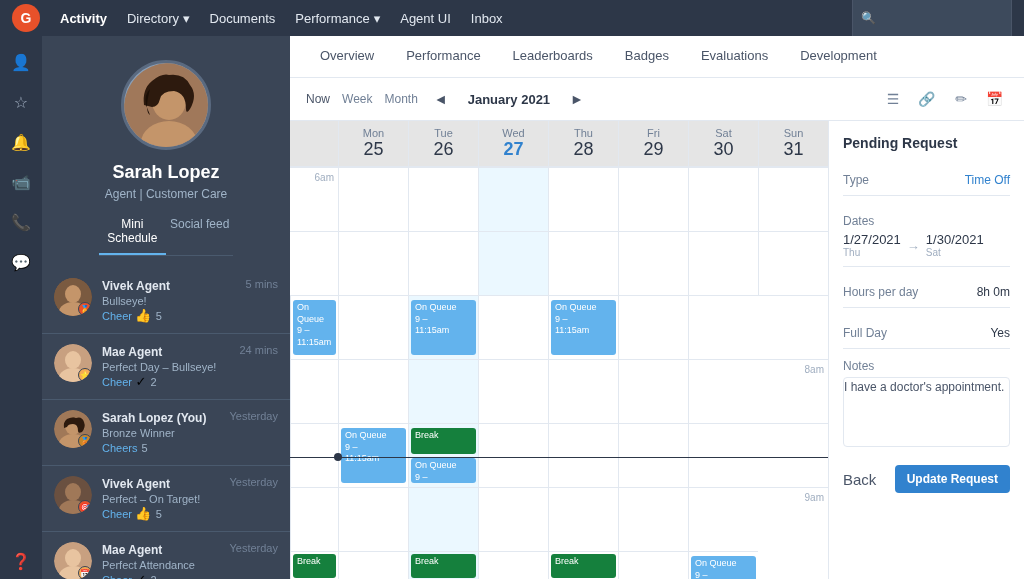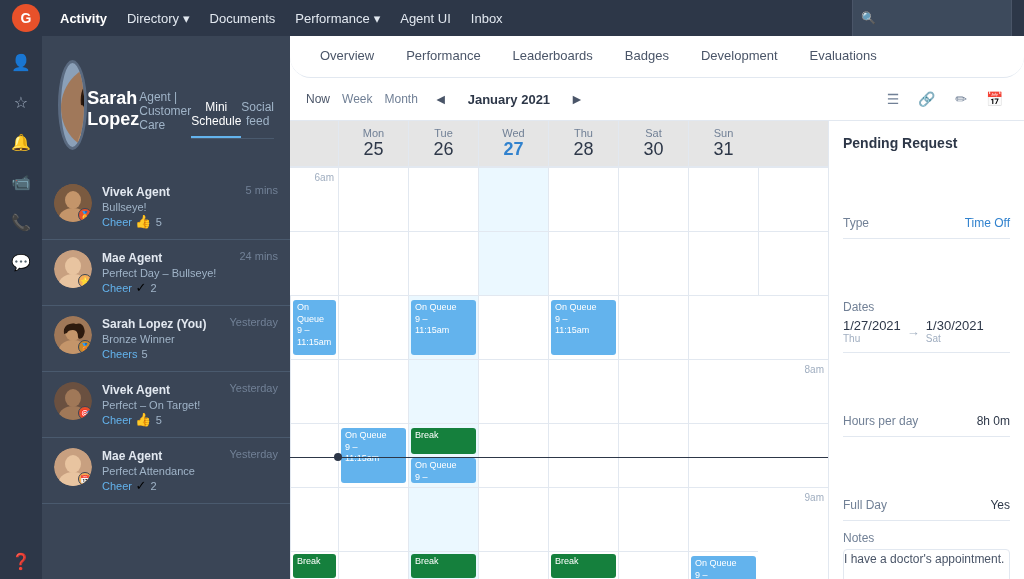--- a/index.html
+++ b/index.html
@@ -71,21 +71,21 @@
     
     .profile-sidebar {
       width: 248px;
       background: #3a4556;
       display: flex;
       flex-direction: column;
       overflow: hidden;
     }
     .profile-header {
       display: flex;
-      flex-direction: row;
+      flex-direction: column;
       align-items: center;
       padding: 24px 16px 12px;
       background: #3a4556;
     }
     .avatar-container {
       width: 90px; height: 90px;
       border-radius: 50%;
       overflow: hidden;
       border: 3px solid #5a6a80;
       margin-bottom: 12px;
@@ -170,21 +170,20 @@
       overflow: hidden;
     }
 
     
     .schedule-tabs {
       display: flex;
       border-bottom: 1px solid #e2e8f0;
       padding: 0 16px;
       gap: 4px;
       background: #fff;
-      border-radius: 21px;
     }
     .schedule-tab {
       padding: 12px 14px;
       color: #4a5568;
       font-size: 13px;
       cursor: pointer;
       border-bottom: 2px solid transparent;
       white-space: nowrap;
     }
     .schedule-tab.active {
@@ -313,21 +312,21 @@
       color: #2d3748;
       margin-bottom: 4px;
     }
     .field-row {
       display: flex;
       justify-content: space-between;
       align-items: baseline;
       border-bottom: 1px solid #e2e8f0;
       padding: 8px 0;
     }
-    .field-label { color: #718096; font-size: 12px; margin-top: 43px; }
+    .field-label { color: #718096; font-size: 12px; }
     .field-value { color: #2d3748; font-size: 12px; font-weight: 500; }
     .field-value.accent { color: #3182ce; }
     .date-val { color: #2d3748; }
     .date-sub { color: #a0aec0; font-size: 10px; }
     .arrow-sep { color: #a0aec0; }
     .notes-label { color: #718096; font-size: 12px; margin-bottom: 4px; }
     .notes-box {
       border: 1px solid #e2e8f0;
       border-radius: 4px;
       min-height: 70px;
@@ -513,22 +512,22 @@
     </div>
   </div>
 
   <div class="main-content">
 
     <div class="schedule-tabs">
       <div class="schedule-tab">Overview</div>
       <div class="schedule-tab">Performance</div>
       <div class="schedule-tab">Leaderboards</div>
       <div class="schedule-tab">Badges</div>
+      <div class="schedule-tab">Evaluations</div>
       <div class="schedule-tab">Development</div>
-      <div class="schedule-tab">Evaluations</div>
     </div>
 
     <div class="schedule-controls">
       <span class="now-btn">Now</span>
       <span class="view-btn">Week</span>
       <span class="view-btn">Month</span>
       <span class="nav-arrow">◄</span>
       <span class="month-label">January 2021</span>
       <span class="nav-arrow">►</span>
       <div class="schedule-icons">
@@ -554,20 +553,24 @@
           </div>
           <div class="day-header">
             <div class="day-header-name">Wed</div>
             <div class="day-header-num today">27</div>
           </div>
           <div class="day-header">
             <div class="day-header-name">Thu</div>
             <div class="day-header-num">28</div>
           </div>
           <div class="day-header">
+            <div class="day-header-name">Fri</div>
+            <div class="day-header-num">29</div>
+          </div>
+          <div class="day-header">
             <div class="day-header-name">Sat</div>
             <div class="day-header-num">30</div>
           </div>
           <div class="day-header">
             <div class="day-header-name">Sun</div>
             <div class="day-header-num">31</div>
           </div>
         </div>
 
         <div class="calendar-scroll" id="cal-scroll">

